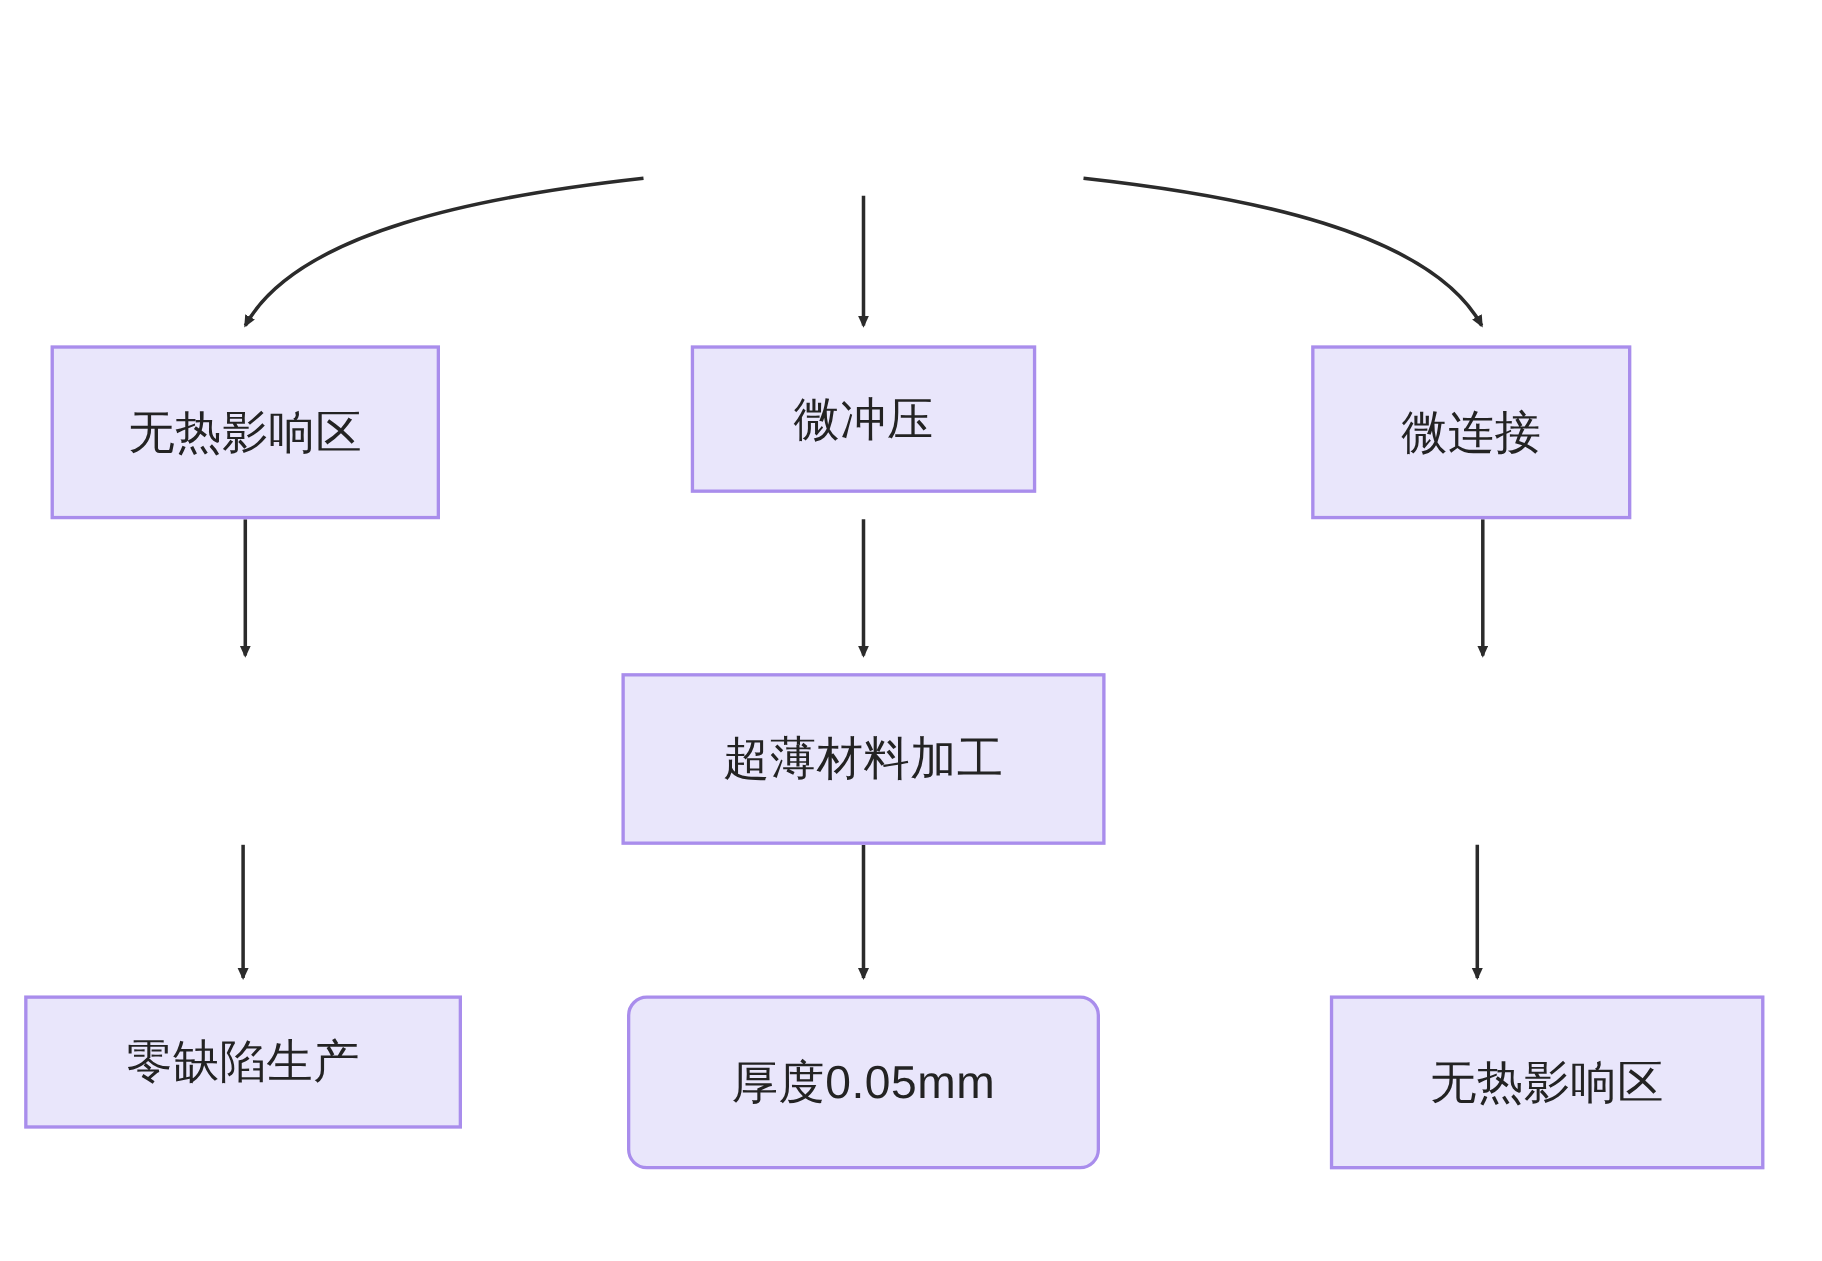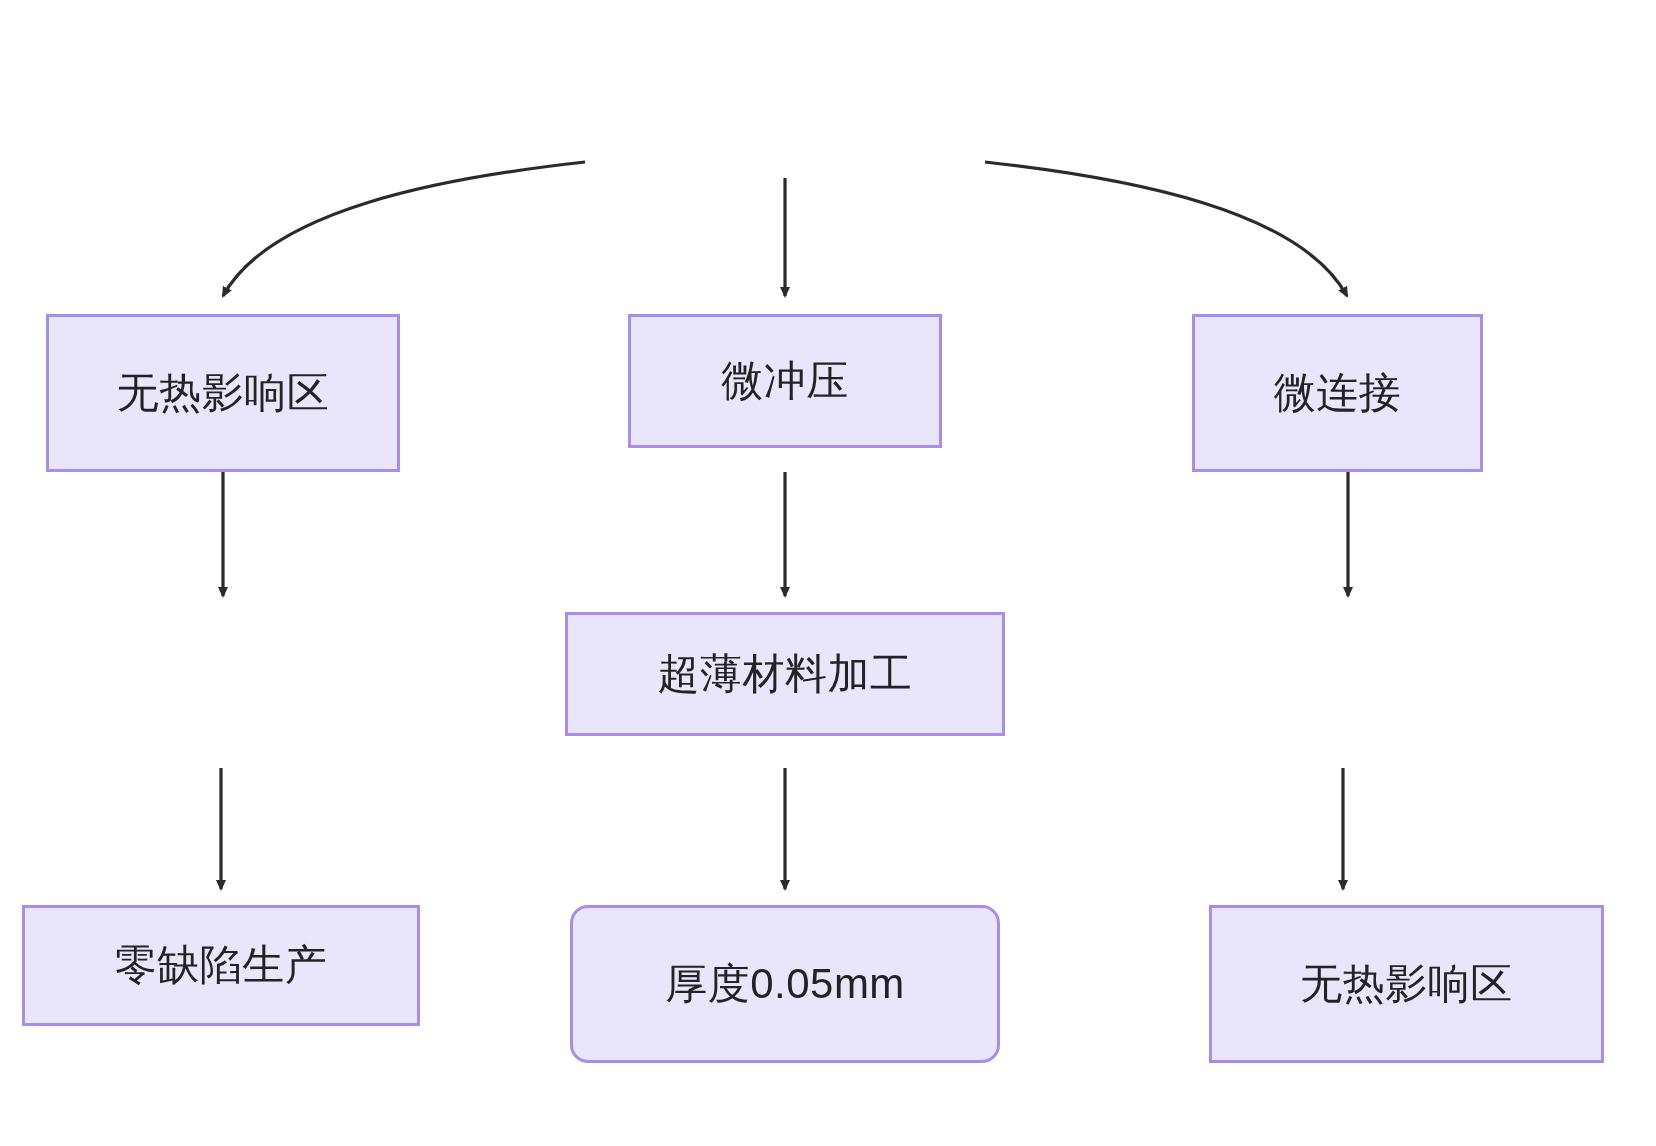--- a/index.html
+++ b/index.html
@@ -47,21 +47,21 @@
   
   #node-root      { left: 585px;  top: 22px;   width: 400px; height: 156px; }
 
   
   #node-l1        { left: 46px;   top: 314px;  width: 354px; height: 158px; }
   #node-m1        { left: 628px;  top: 314px;  width: 314px; height: 134px; }
   #node-r1        { left: 1192px; top: 314px;  width: 291px; height: 158px; }
 
   
   #node-l2        { left: 22px;   top: 612px;  width: 400px; height: 156px; }
-  #node-m2        { left: 565px;  top: 612px;  width: 440px; height: 124px; }
+  #node-m2        { left: 565px;  top: 612px;  width: 440px; height: 156px; }
   #node-r2        { left: 1148px; top: 612px;  width: 400px; height: 156px; }
 
   
   #node-l3        { left: 22px;   top: 905px;  width: 398px; height: 121px; }
   #node-m3        { left: 570px;  top: 905px;  width: 430px; height: 158px; border-radius: 18px; }
   #node-r3        { left: 1209px; top: 905px;  width: 395px; height: 158px; }
 </style>
 </head>
 <body>
 

